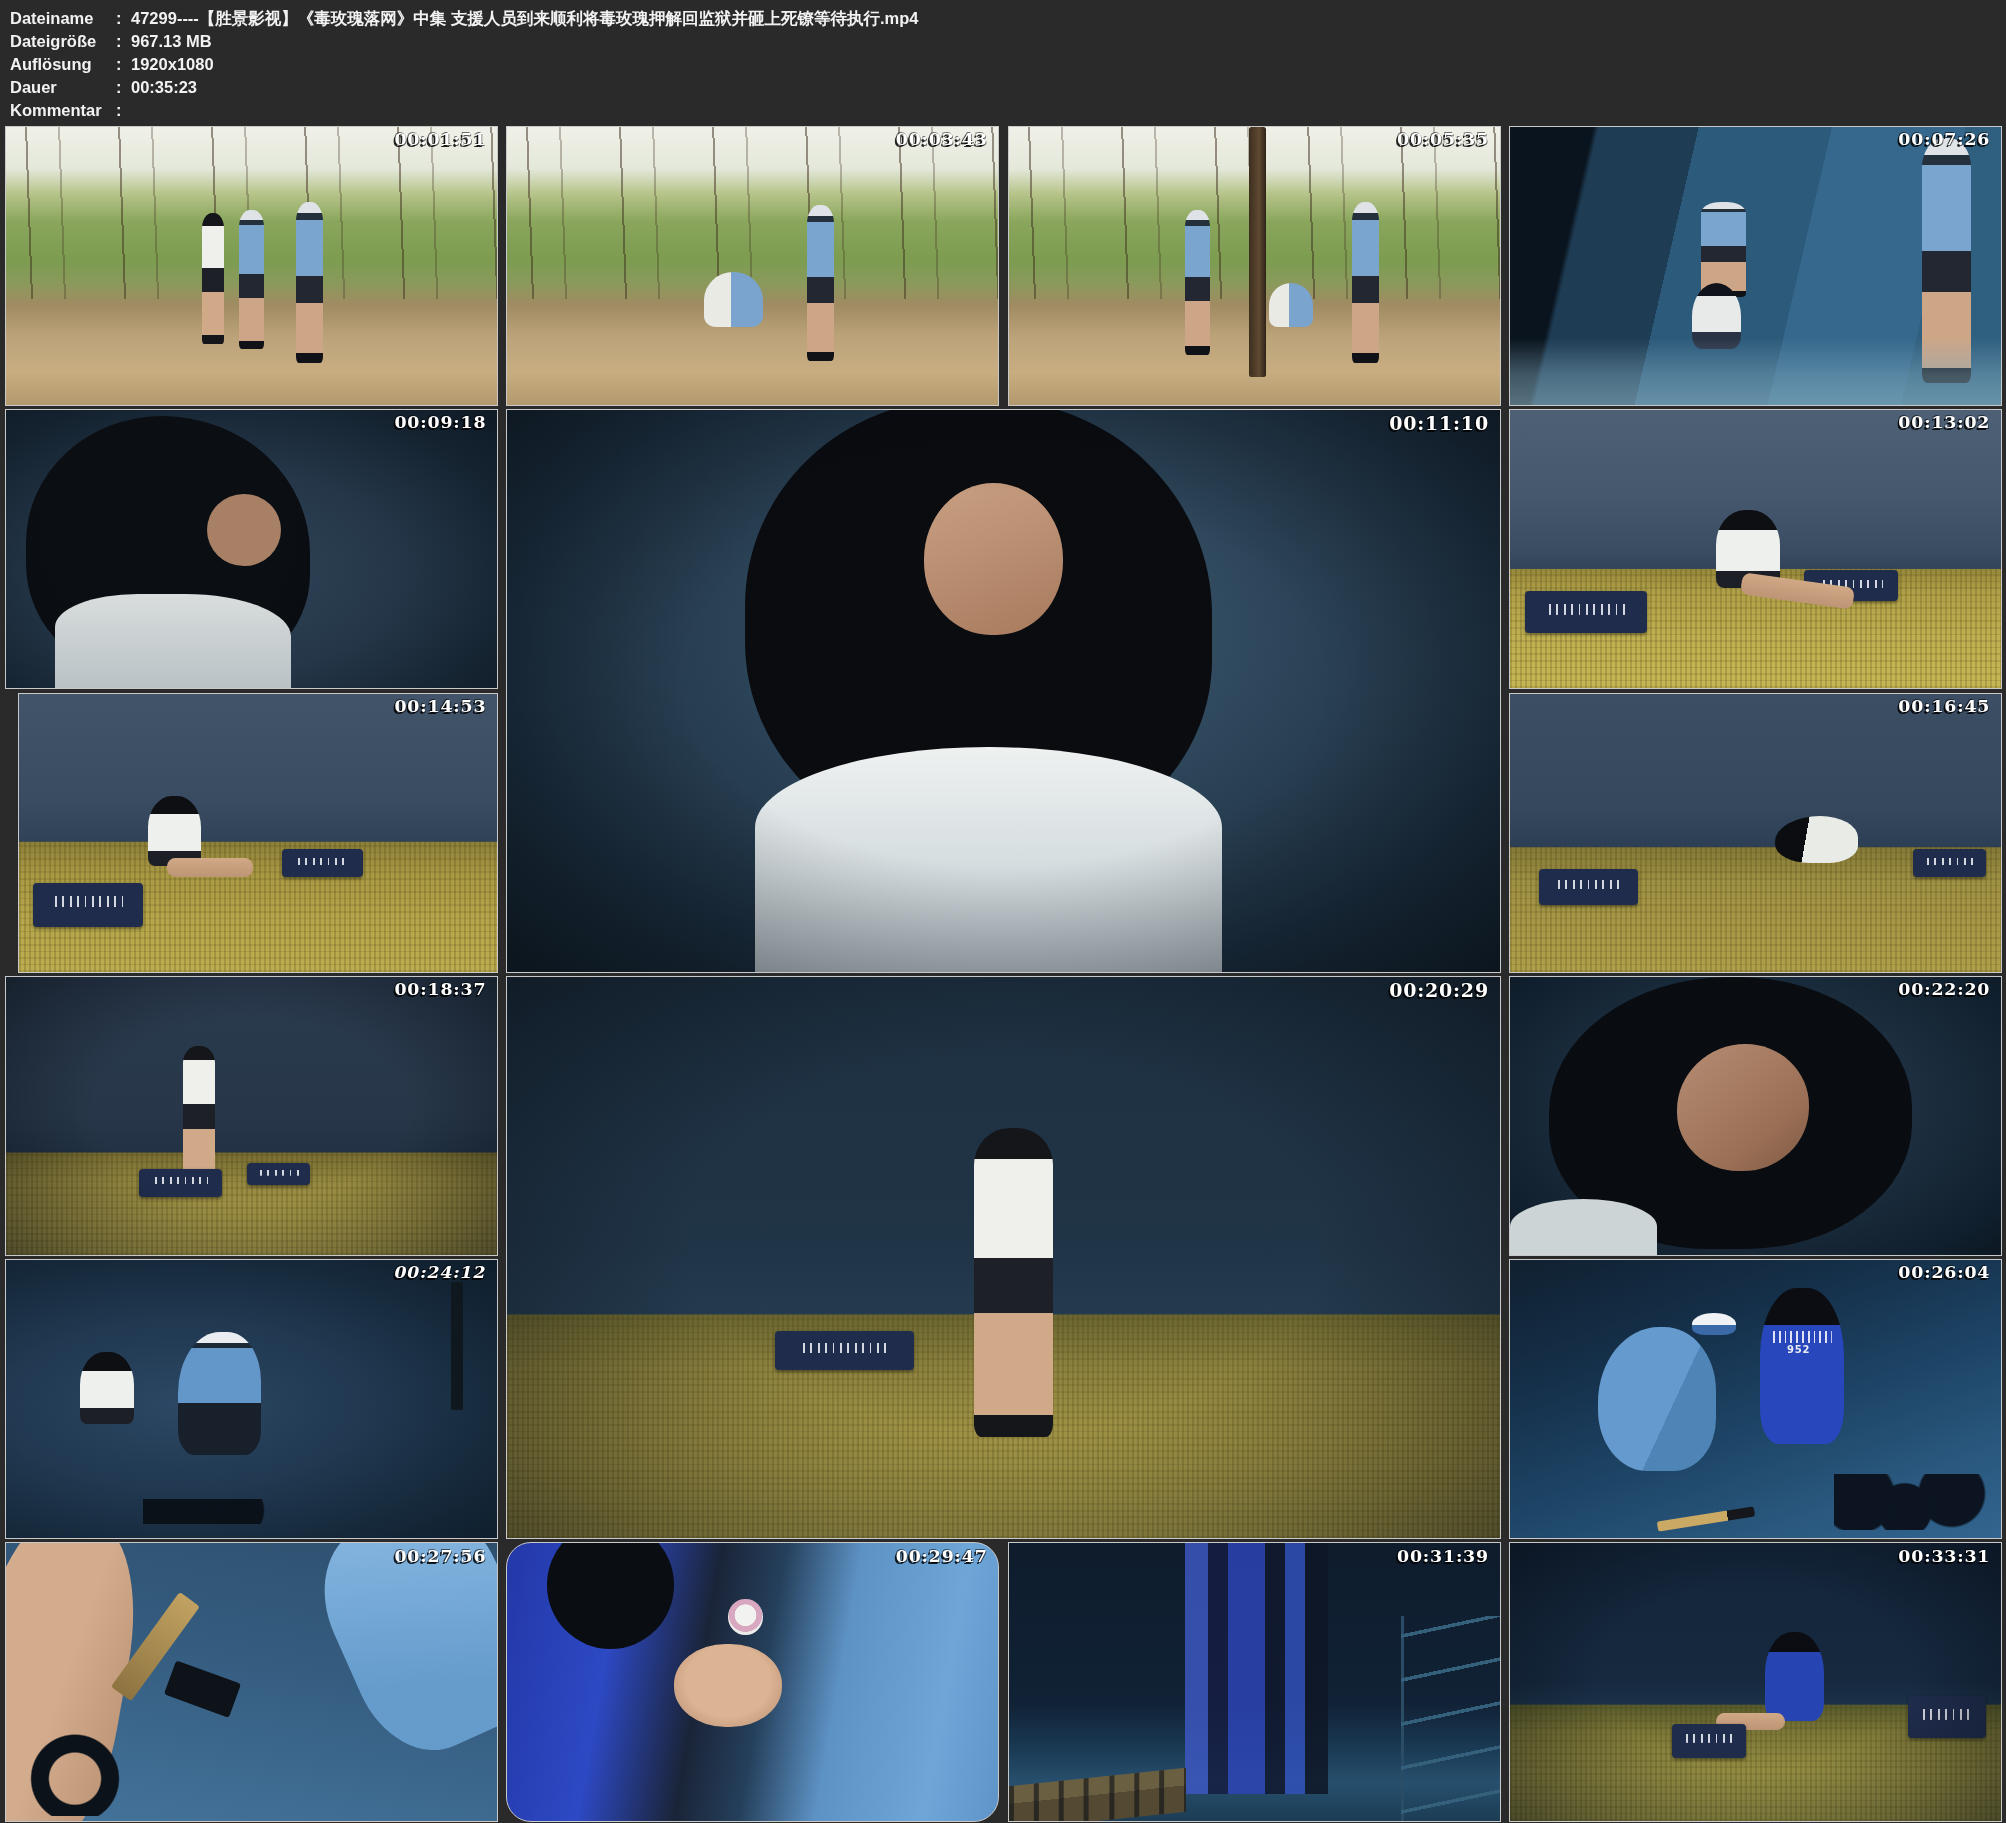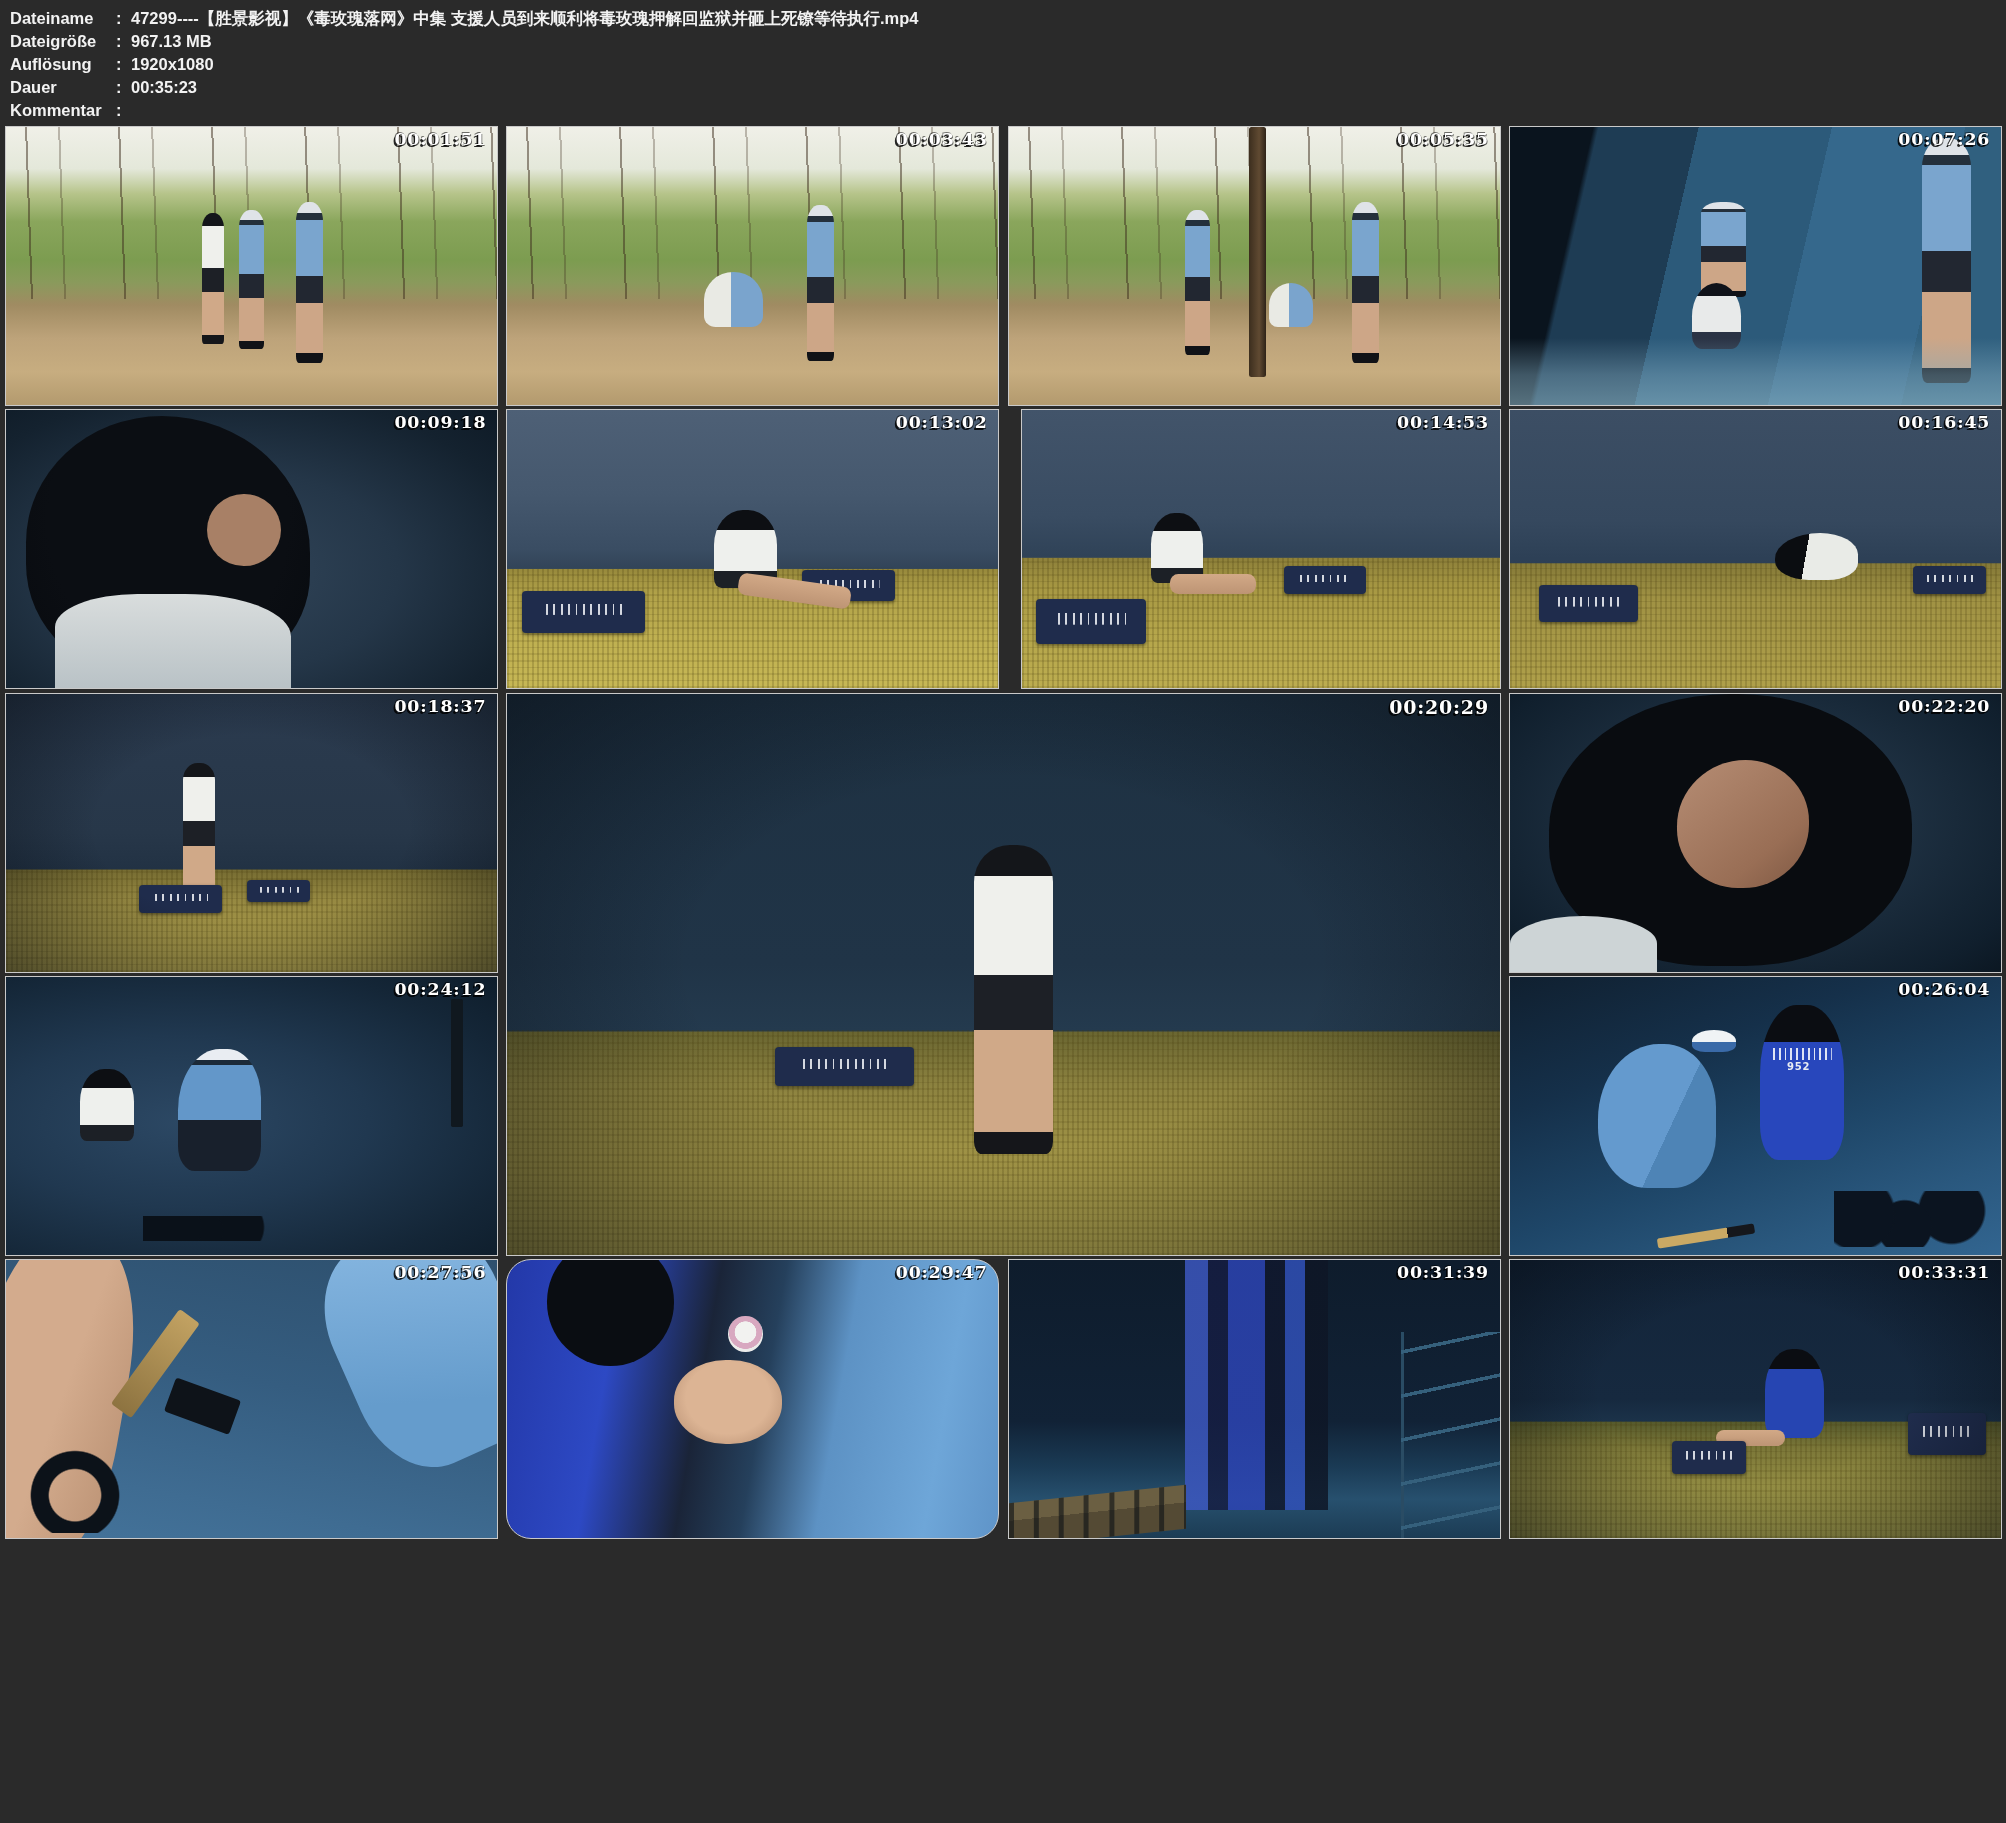--- a/index.html
+++ b/index.html
@@ -122,21 +122,21 @@
 
   .s11 { --mt:60%; background:linear-gradient(180deg,#1e3142 0%,#203447 48%,#243a4e 60%,#6a6631 60.3%,#8d8340 70%,#a39647 84%,#aca04c 100%); }
   .s11 .fg { left:47%; top:27%; width:8%; height:55%; }
   .s11 .bk1 { left:27%; top:63%; width:14%; height:7%; }
 
   .s12 { background:radial-gradient(ellipse at 50% 45%, #2a3d50 0%, #1d2f40 45%, #101f2d 85%, #0b1722 100%); }
   .s12 .hair { left:8%; top:0; width:74%; height:98%; background:#090c10; border-radius:50% 48% 46% 44%; }
   .s12 .face { left:34%; top:24%; width:27%; height:46%; background:linear-gradient(140deg,#b68d74 0%,#996e55 70%,#7e5843 100%); border-radius:52% 48% 50% 46%; }
   .s12 .shirt{ left:0; top:80%; width:30%; height:20%; background:#cdd4d6; border-radius:50% 50% 0 0; }
 
-  .s13 { background:radial-gradient(ellipse at 36% 52%, #2c4864 0%, #203850 42%, #142637 78%, #0e1d2b 100%); }
+  .s13 { background:radial-gradient(ellipse at 36% 52%, #2c4864 0%, #203850 42%, #142637 78%, #0e1d2b 100%);font-style:italic; }
   .s13 .tso13 { left:15%; top:33%; width:11%; height:26%; }
   .s13 .cop13 { left:35%; top:26%; width:17%; height:44%; background:linear-gradient(180deg,#e9edf2 0 9%,#1c2a38 9% 13%,#6397c9 13% 58%,#18202c 58%); border-radius:50% 40% 20% 20%; }
   .s13 .chain { left:28%; bottom:5%; width:26%; height:9%;
     background:radial-gradient(circle at 18% 50%, #0a1119 32%, transparent 34%),
                radial-gradient(circle at 45% 60%, #0a1119 30%, transparent 32%),
                radial-gradient(circle at 72% 45%, #0a1119 30%, transparent 32%); }
   .s13 .tong { right:7%; top:8%; width:2.4%; height:46%; background:#10181f; border-radius:1.7px; }
 
   .s14 { background:linear-gradient(160deg,#102030 0%,#15304a 30%,#1e4668 58%,#2a587e 80%,#326590 100%); }
   .s14 .cop14 { left:18%; top:24%; width:24%; height:52%; background:linear-gradient(115deg,#649ace 0 60%,#4e84b6 60%); border-radius:52% 44% 36% 42%; }
@@ -244,20 +244,26 @@
       <span class="ts">00:07:26</span>
     </figure>
 
     <figure class="thumb s5">
       <i class="p hair"></i>
       <i class="p face"></i>
       <i class="p shirt"></i>
       <span class="ts">00:09:18</span>
     </figure>
 
+    <figure class="thumb large vig s6">
+      <i class="p hair"></i>
+      <i class="p face"></i>
+      <i class="p shirt"></i>
+      <span class="ts">00:11:10</span>
+    </figure>
 
     <figure class="thumb matted s7">
       <i class="p bk bk1"></i>
       <i class="p bk bk2"></i>
       <i class="p tso tso7"></i>
       <i class="p legs lg7"></i>
       <span class="ts">00:13:02</span>
     </figure>
 
     <figure class="thumb matted s8">

